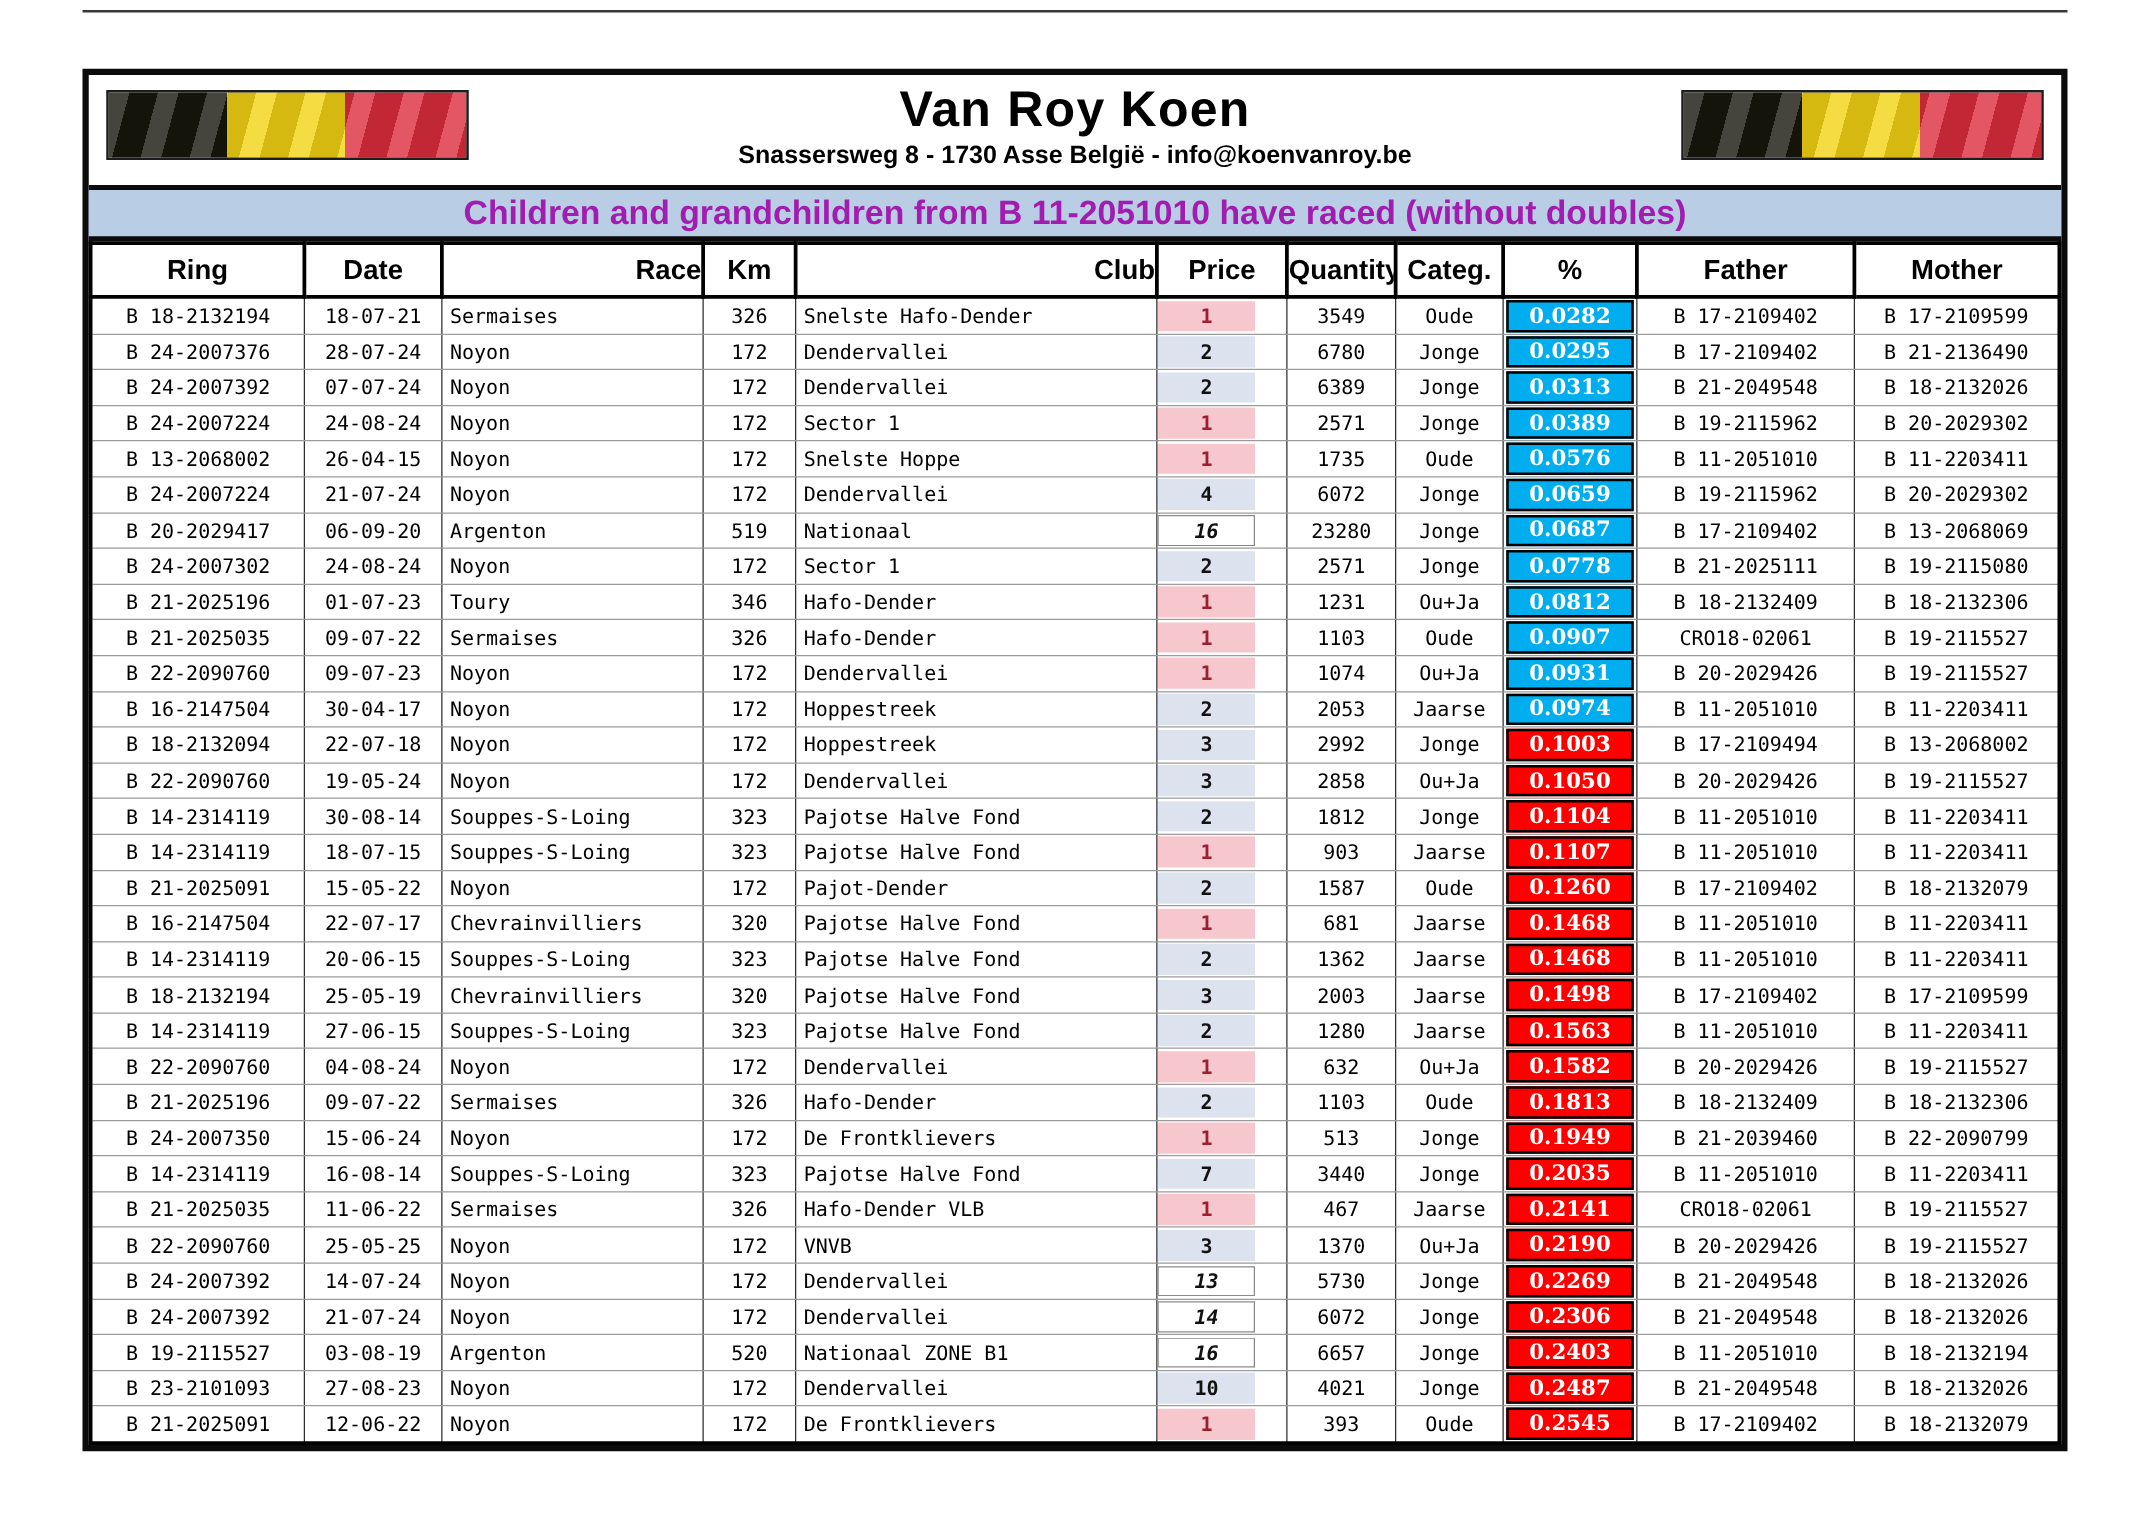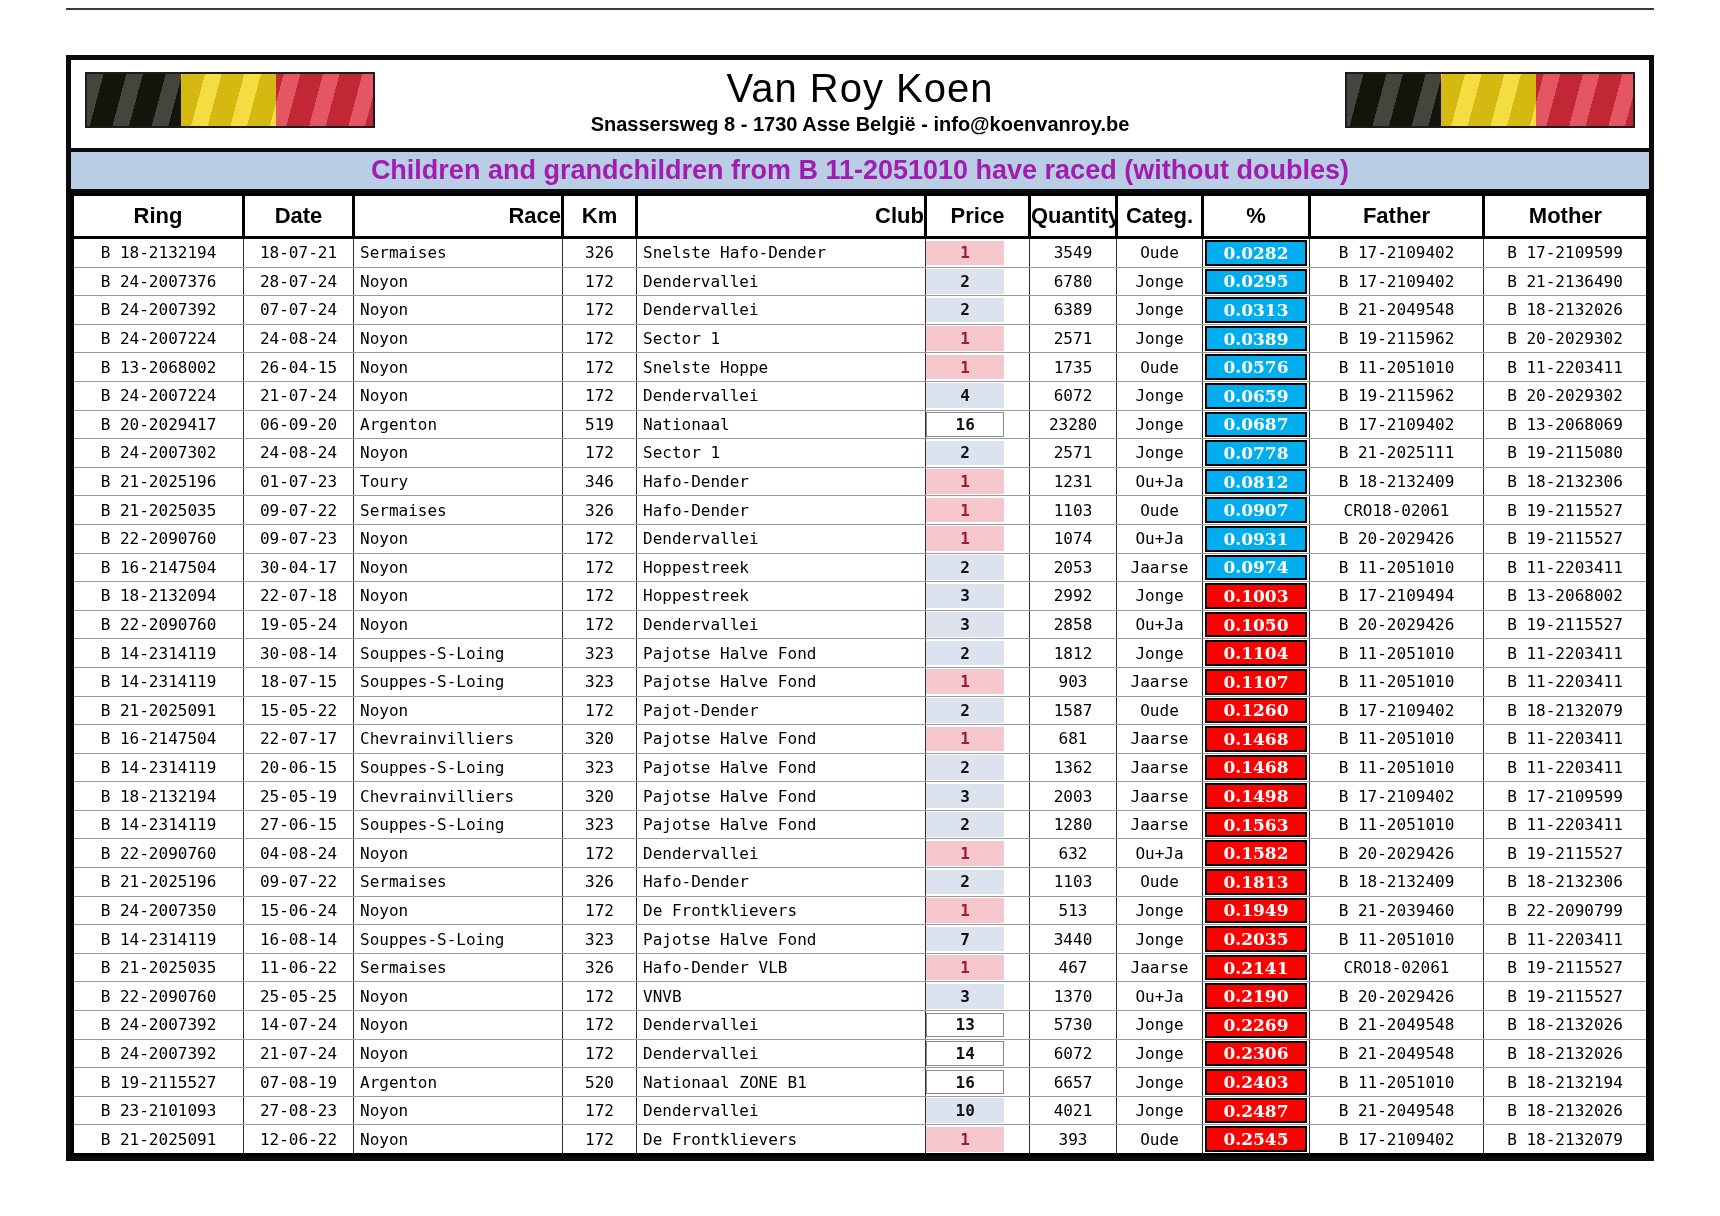--- a/index.html
+++ b/index.html
@@ -16,21 +16,21 @@
   .masthead { position:relative; height:88px; display:flex; align-items:flex-start; justify-content:space-between; padding:0 14px; }
   .flag {
     margin-top:12px; width:286px; height:52px; border:2px solid #1d1d1d; position:relative; flex:0 0 auto;
     background:linear-gradient(90deg,#17170d 0%,#17170d 33%,#f2d313 33%,#f2d313 66%,#dd2c3c 66%,#dd2c3c 100%);
   }
   .flag::after {
     content:""; position:absolute; inset:0;
     background:repeating-linear-gradient(105deg, rgba(255,255,255,0.20) 0 16px, rgba(0,0,0,0.12) 16px 38px);
   }
   .head-text { position:absolute; left:0; right:0; top:0; text-align:center; }
-  .title { font-size:40px; font-weight:normal; letter-spacing:1px; padding-top:6px; color:#000; }
+  .title { font-size:40px; font-weight:bold; letter-spacing:1px; padding-top:6px; color:#000; }
   .address { font-size:20px; font-weight:bold; margin-top:2px; color:#000; }
   
   .banner {
     height:37px; line-height:37px; text-align:center; font-size:27px; font-weight:bold; color:#a21caf;
     background:#b9cde5; border-top:4px solid #0b0b0b; border-bottom:4px solid #0b0b0b; white-space:nowrap;
   }
   
   table.grid { border-collapse:collapse; width:100%; table-layout:fixed; border:3px solid #000; }
   thead th {
     border:3px solid #000; height:40px; padding:0; background:#fff;
@@ -44,21 +44,21 @@
     text-align:center; white-space:nowrap; overflow:hidden; vertical-align:middle;
   }
   tbody td.l { text-align:left; padding-left:6px; }
   tbody td.price, tbody td.pct { padding:0; }
   .band {
     width:76%; height:24.6px; display:flex; align-items:center; justify-content:center;
     font-weight:bold; box-sizing:border-box;
   }
   .band.pink  { background:#f7c7ce; color:#9c1f2e; }
   .band.blue  { background:#dce3ef; color:#111; }
-  .band.white { background:#ffffff; color:#111; box-shadow:inset 0 0 0 1px #8a8a8a; }
+  .band.white { background:#ffffff; color:#111; box-shadow:inset 0 0 0 1px #8a8a8a;font-style:italic; }
   .pctbox {
     margin:1px 2px; height:21.6px; display:flex; align-items:center; justify-content:center;
     border:2px solid #000; color:#fff; font-family:"DejaVu Serif", serif; font-weight:bold; font-size:17px;
   }
   .pctbox.blue { background:#00aeef; }
   .pctbox.red  { background:#fe0000; }
 </style>
 </head>
 <body>
 
@@ -595,21 +595,21 @@
             <td>6072</td>
             <td>Jonge</td>
             <td class="pct">
               <div class="pctbox red">0.2306</div>
             </td>
             <td>B 21-2049548</td>
             <td>B 18-2132026</td>
           </tr>
           <tr>
             <td>B 19-2115527</td>
-            <td>07-08-19</td>
+            <td>03-08-19</td>
             <td class="l">Argenton</td>
             <td>520</td>
             <td class="l">Nationaal ZONE B1</td>
             <td class="price">
               <div class="band white">16</div>
             </td>
             <td>6657</td>
             <td>Jonge</td>
             <td class="pct">
               <div class="pctbox red">0.2403</div>

